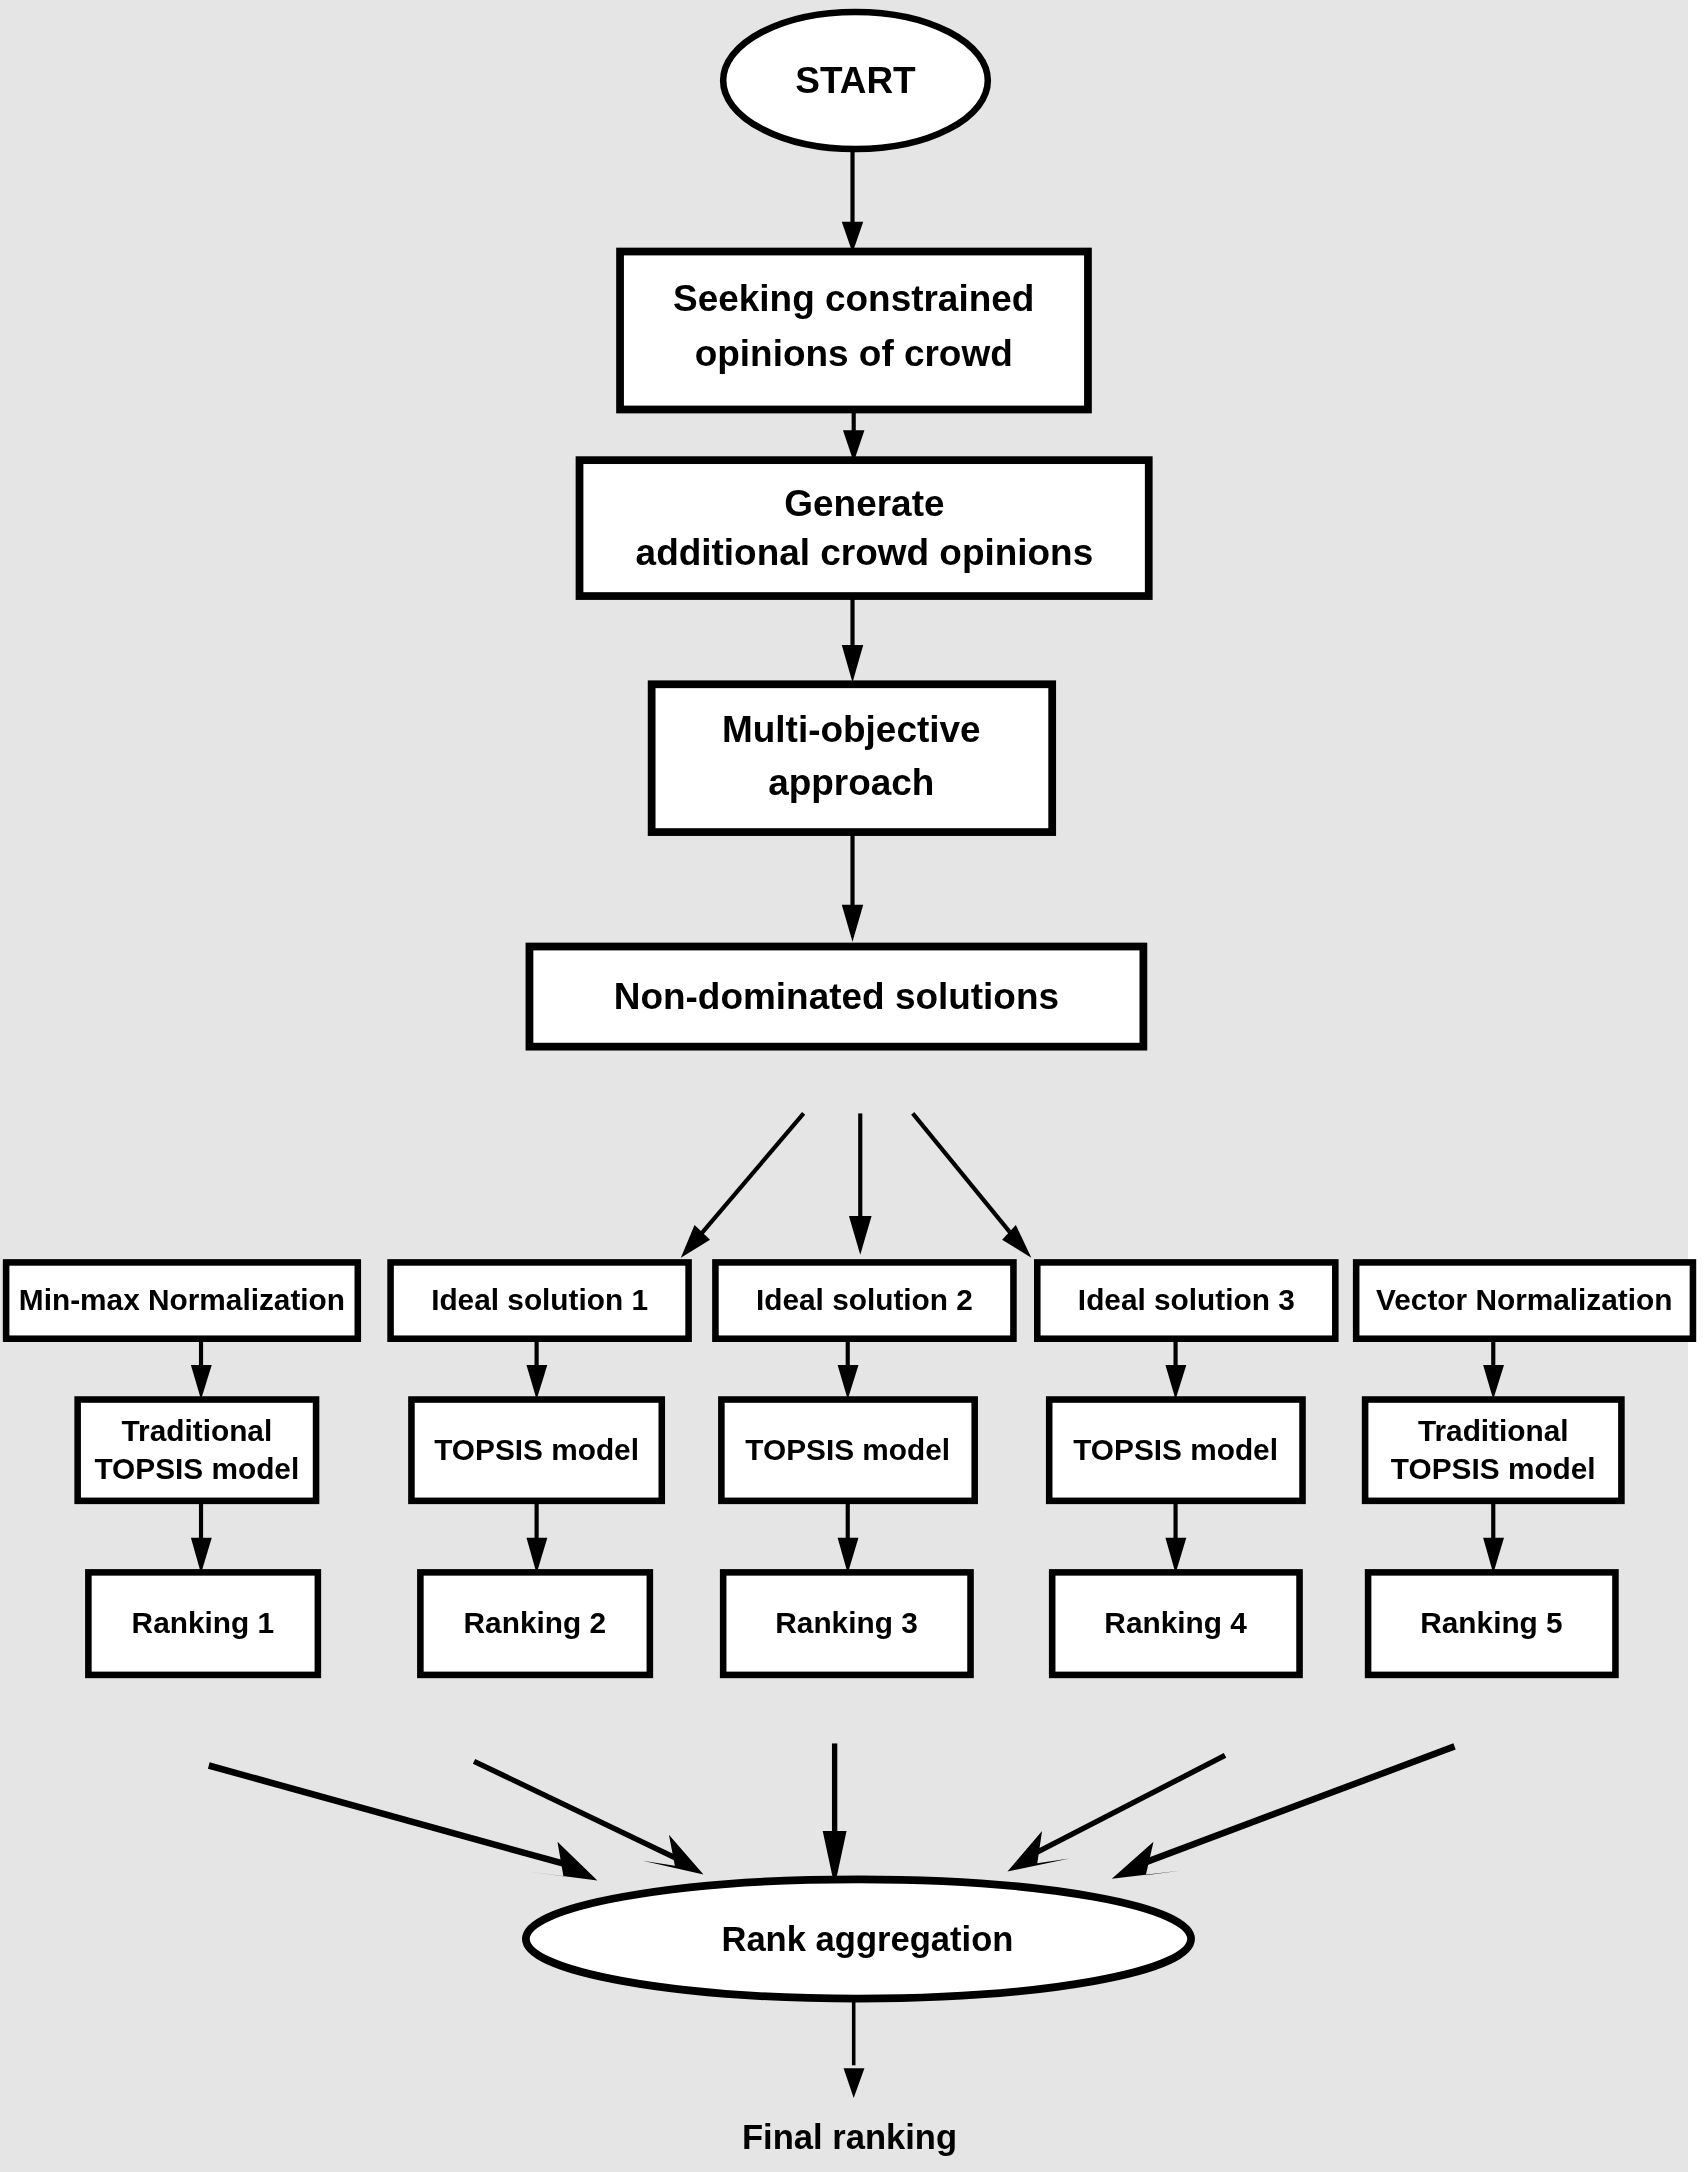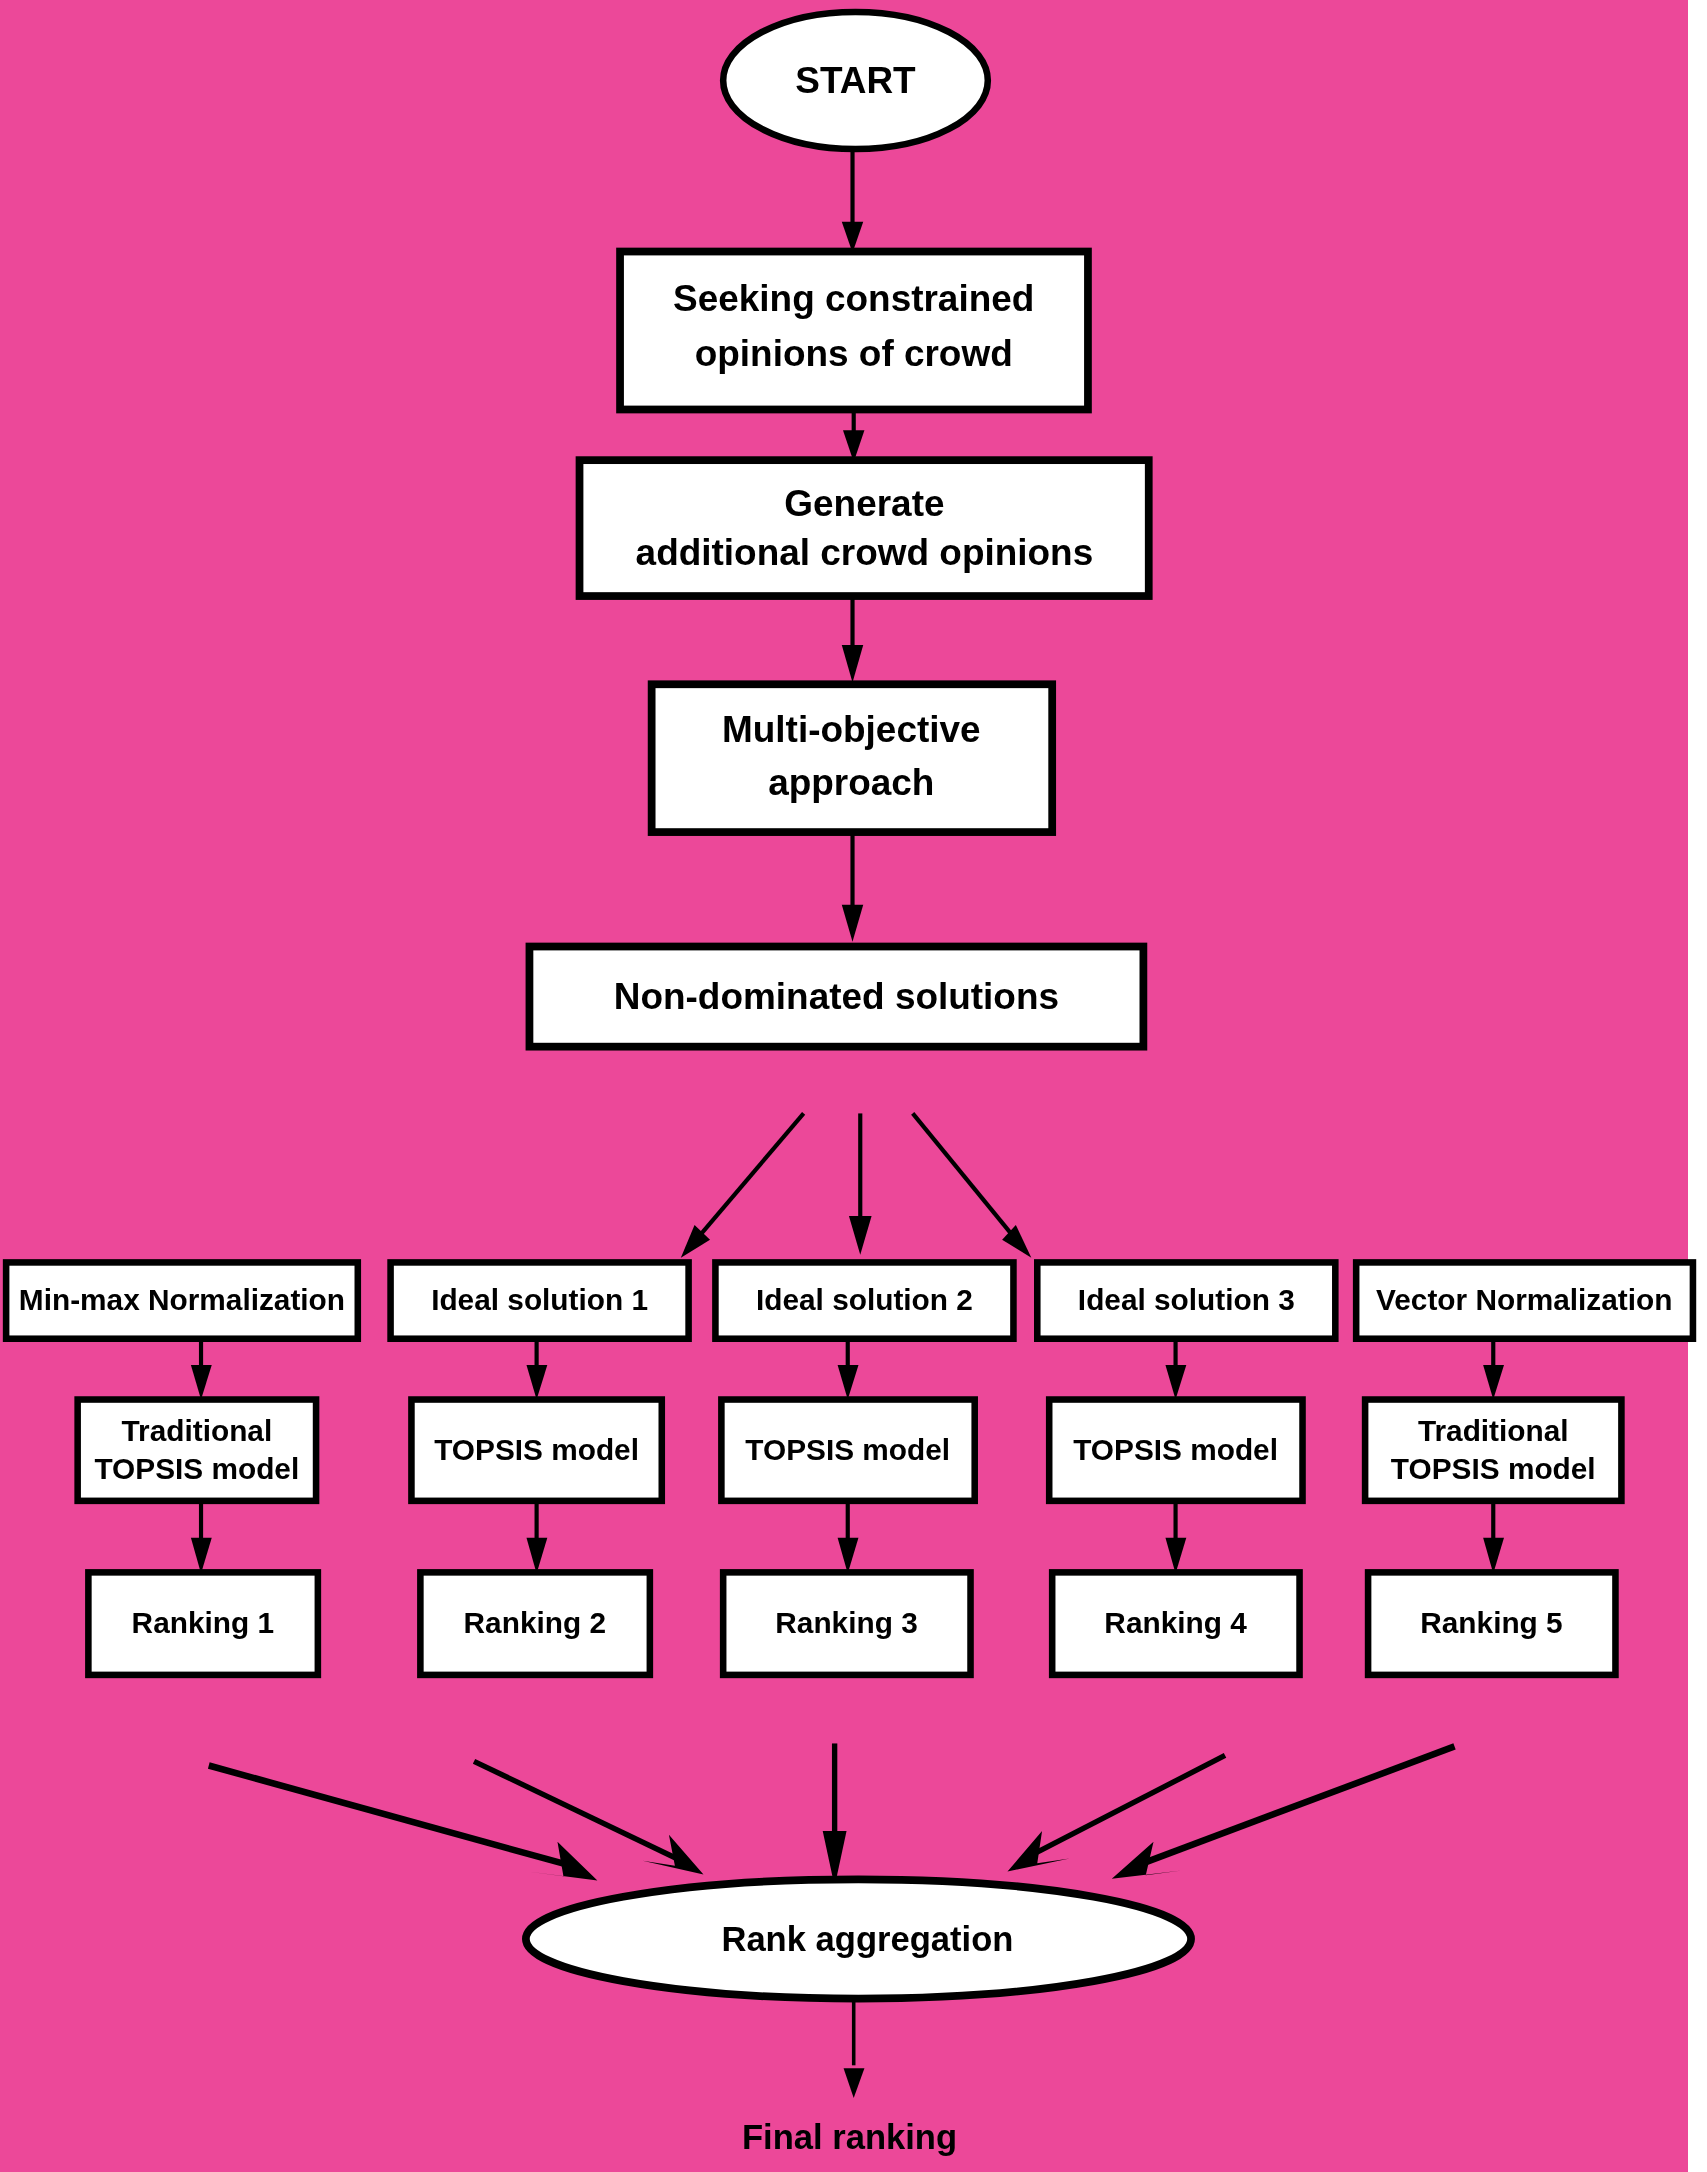--- a/index.html
+++ b/index.html
@@ -10,21 +10,21 @@
   body {
     width: 1708px;
     height: 2172px;
     font-family: "Liberation Sans", sans-serif;
     overflow: hidden;
   }
   #flowchart-root {
     position: relative;
     width: 1688px;
     height: 2172px;
-    background: #ec4899;
+    background: #e5e5e5;
   }
   svg.diagram {
     display: block;
     width: 1708px;
     height: 2172px;
   }
   .node-rect {
     fill: #ffffff;
     stroke: #000000;
   }

